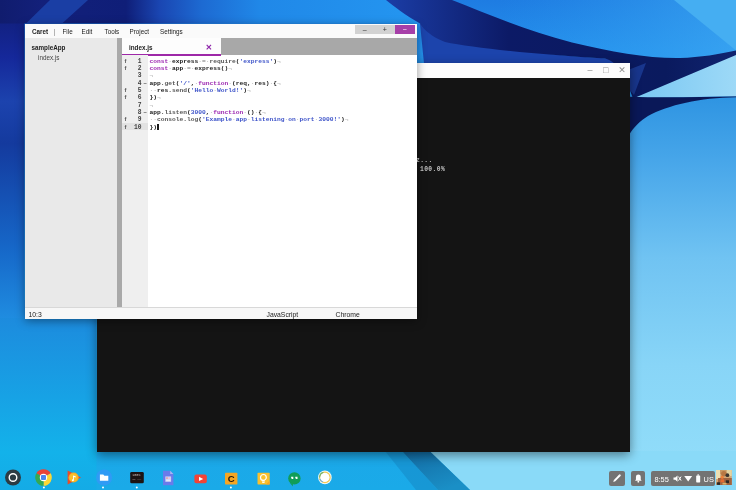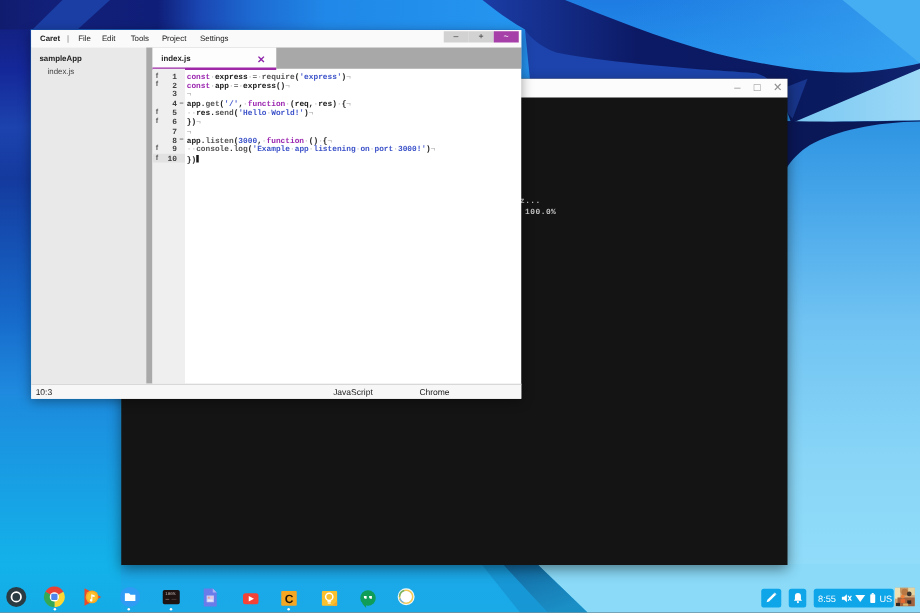--- a/index.html
+++ b/index.html
@@ -28,21 +28,21 @@
   .gn{position:absolute;font-family:"Liberation Mono",monospace;font-size:6.3px;line-height:7.35px;color:#3f3f3f;width:20px;text-align:right;left:97px;font-weight:bold;}
   .fm{position:absolute;font-family:"Liberation Sans",sans-serif;font-size:5.8px;line-height:7.35px;color:#555;left:100px;font-weight:bold;}
   .k{color:#9c27b0;}
   .s{color:#3d53c9;}
   .m{color:#555;}
   .o{color:#777;}
   .w{color:#c6c6c6;}
   .e{color:#bfbfbf;}
   
   .icon{position:absolute;z-index:6;}
-  .tray{position:absolute;background:#0ea5e9;border-radius:2px;z-index:6;}
+  .tray{position:absolute;background:#737373;border-radius:2px;z-index:6;}
   #cursor{display:inline-block;width:1.8px;height:6.8px;background:#181818;vertical-align:-1.4px;}
 </style>
 </head>
 <body>
 <svg id="wall" viewBox="0 0 736 490" preserveAspectRatio="none">
   <defs>
     <linearGradient id="base" x1="0" y1="0" x2="0" y2="1">
       <stop offset="0" stop-color="#1e7ce2"></stop>
       <stop offset="0.1" stop-color="#2490ec"></stop>
       <stop offset="0.55" stop-color="#21a0ee"></stop>

